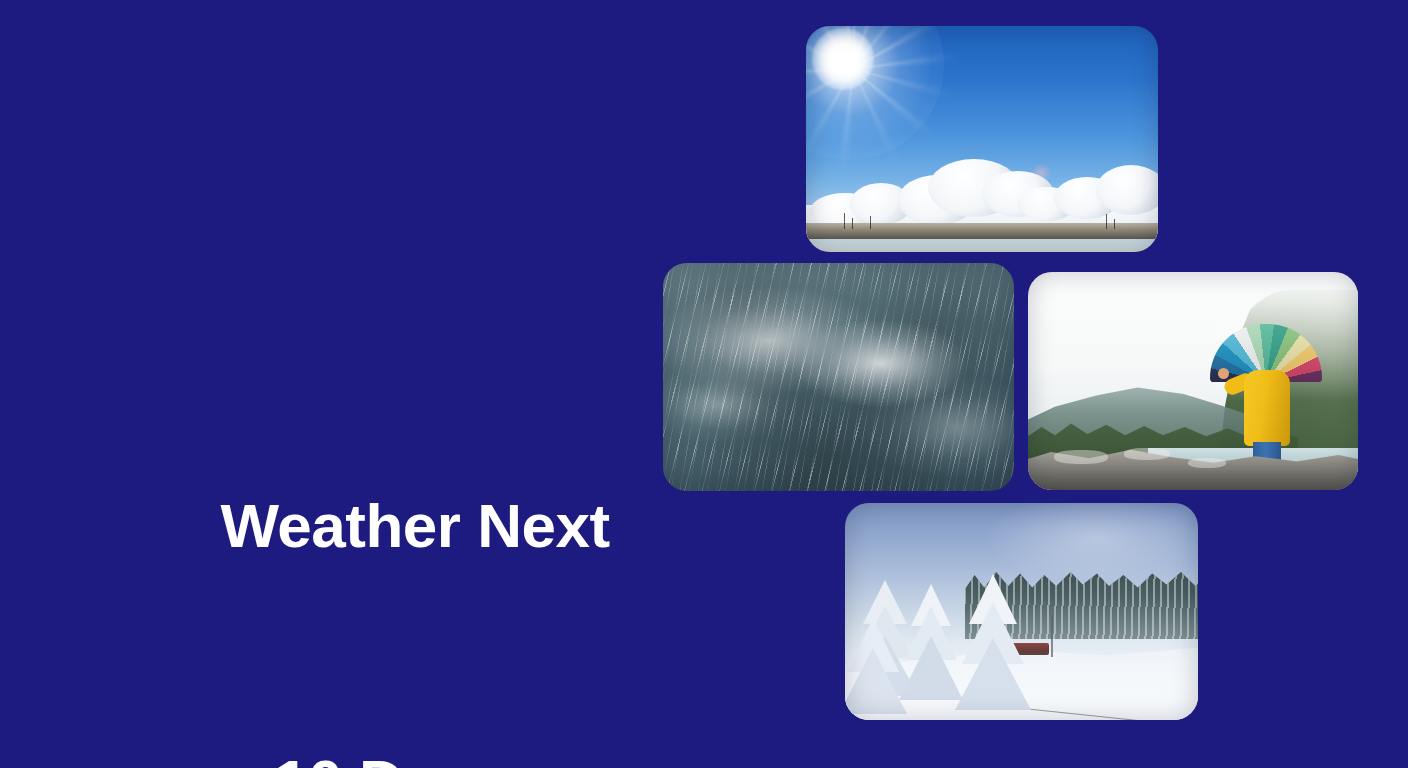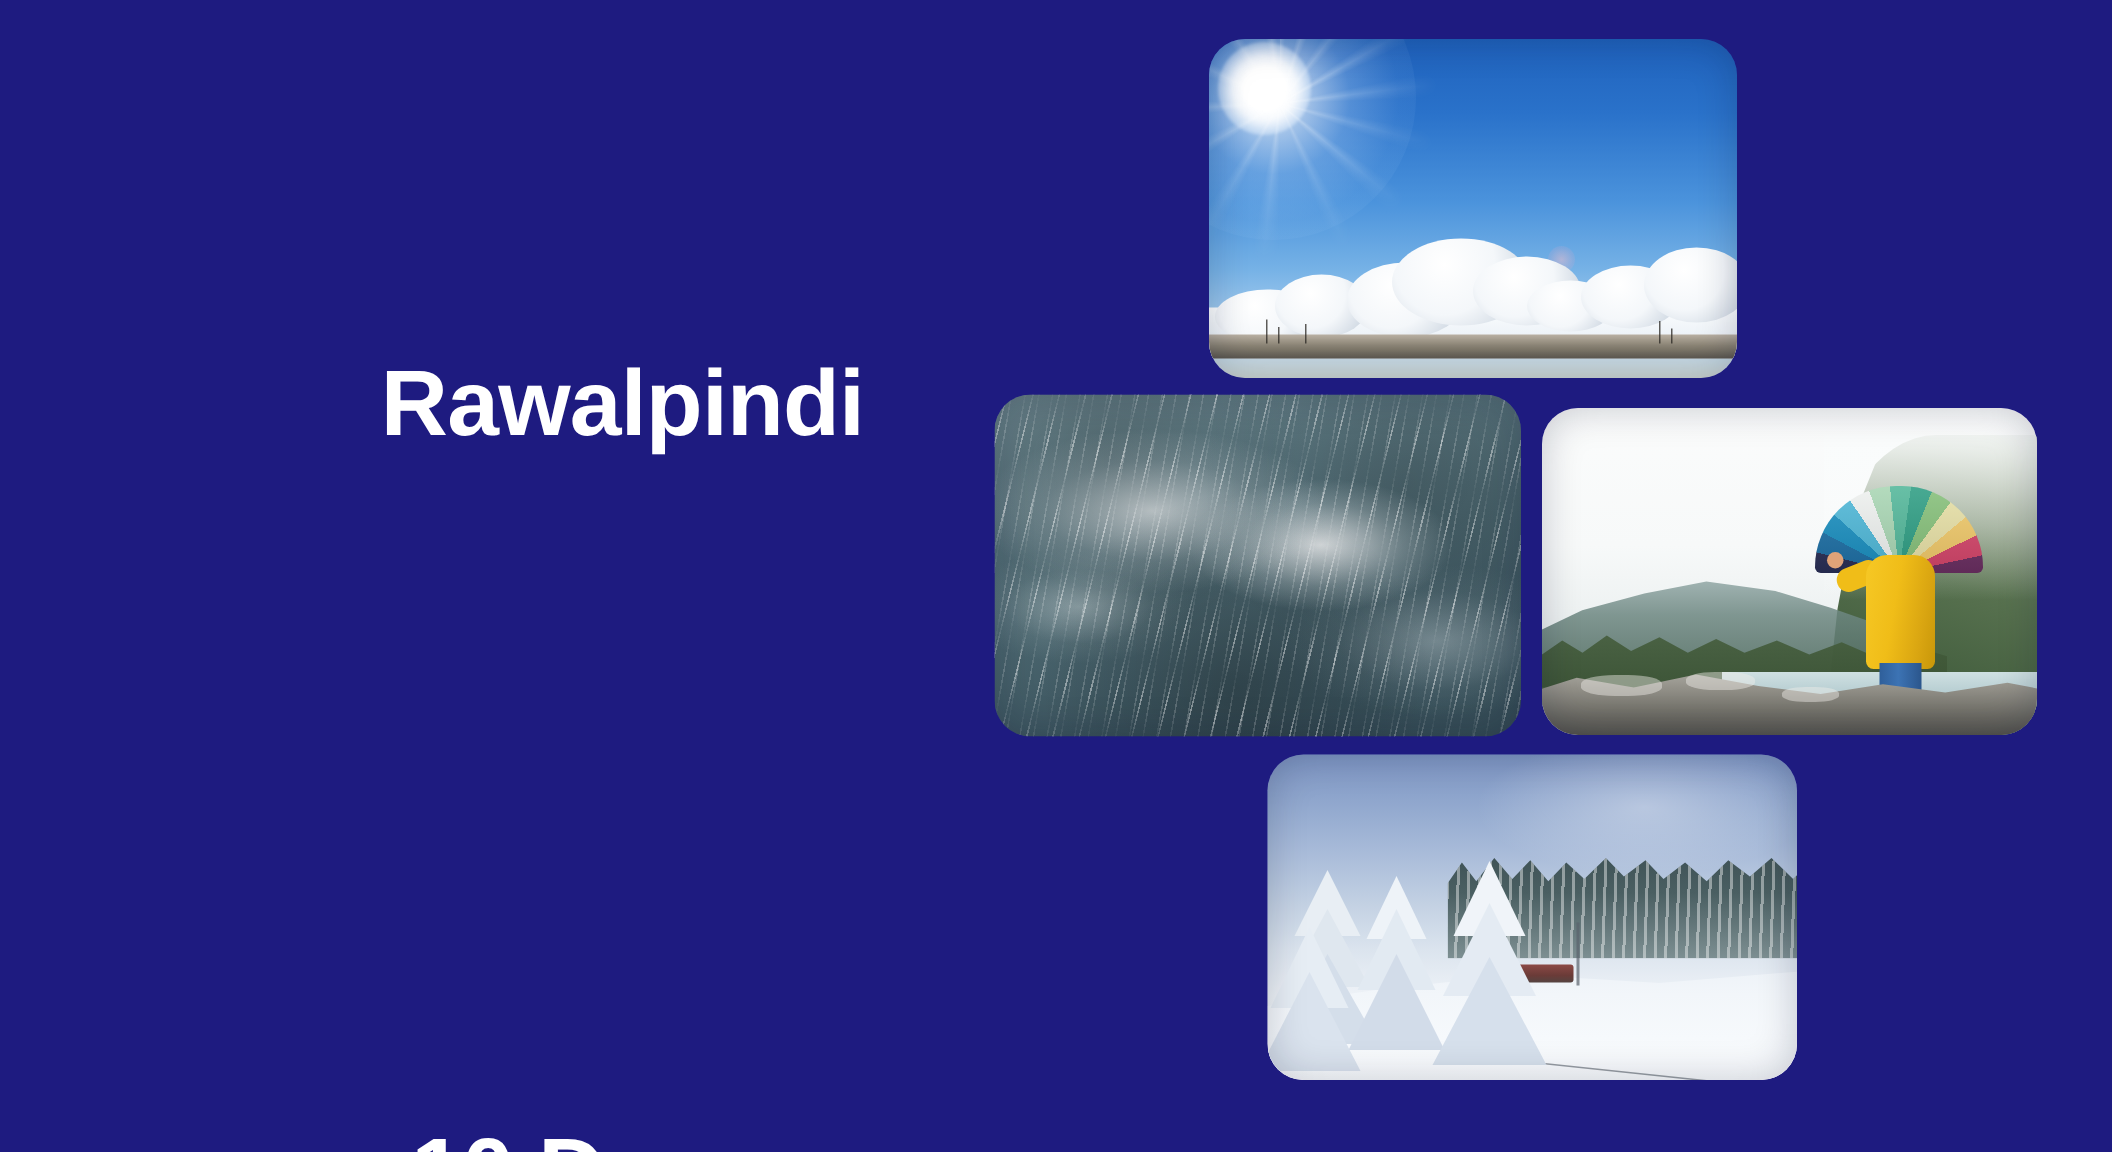--- a/index.html
+++ b/index.html
@@ -421,22 +421,22 @@
     box-shadow: inset 0 0 26px rgba(10,14,40,0.22);
     border-radius: 24px;
   }
 </style>
 </head>
 <body style="background: rgb(30, 27, 128);">
 
 <div class="canvas" style="background: rgb(30, 27, 128);">
 
   <div class="title-block">
-    <span>Rawalpindi</span><br>
     <br>
+    <span>Weather Next</span><br>
     <span>10 Days –</span><br>
     <br>
     
   </div>
 
   <div class="tile tile-sunny">
     <div class="sun-rays"></div>
     <div class="sun-glow"></div>
     <div class="sun-core"></div>
     <div class="lens-flare"></div>

